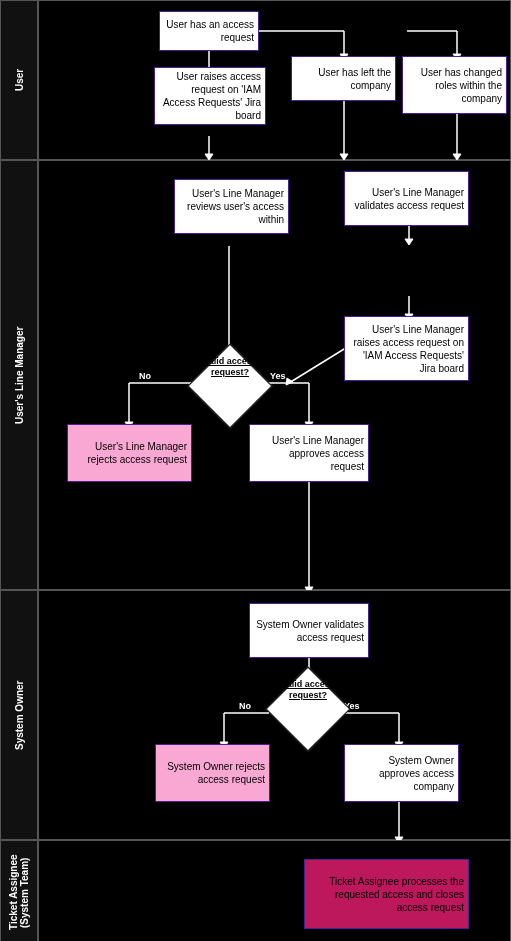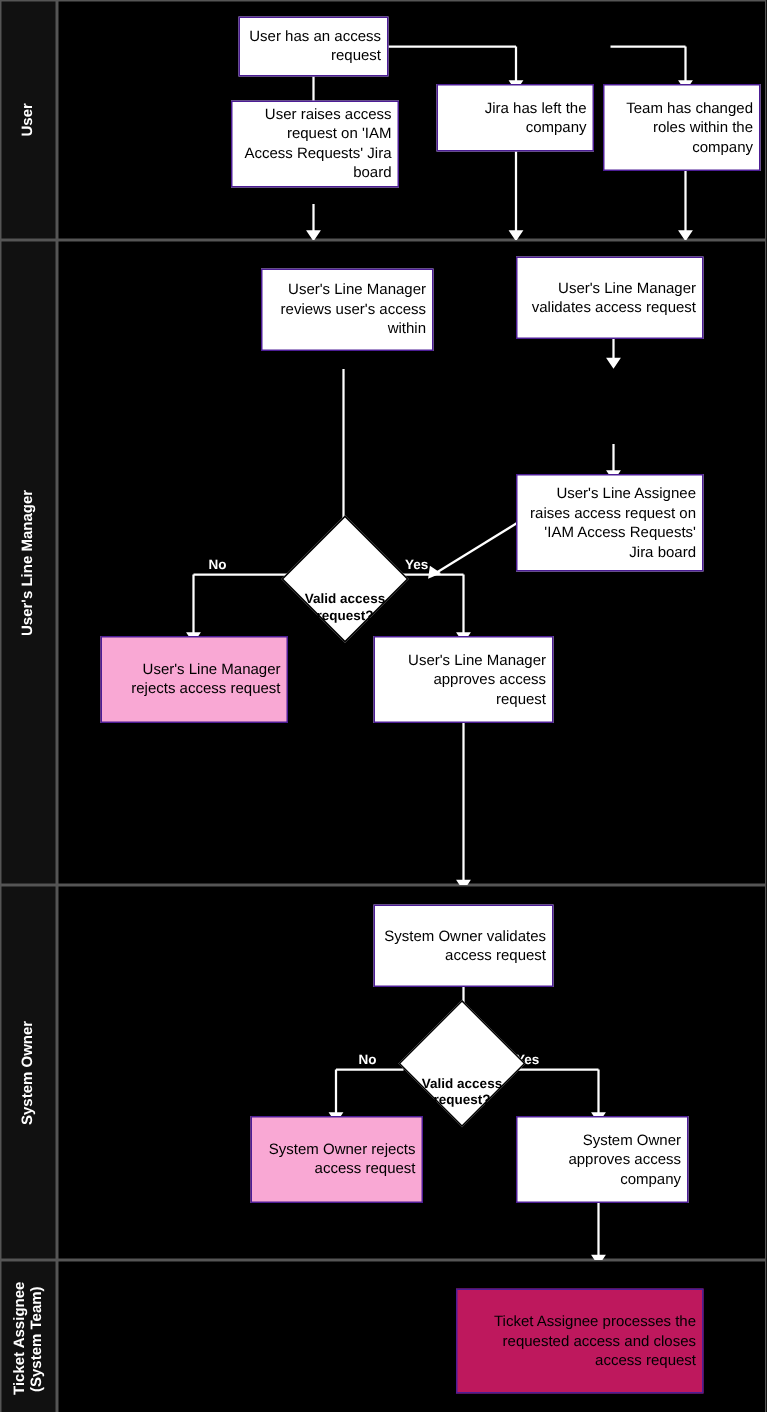--- a/index.html
+++ b/index.html
@@ -83,22 +83,23 @@
 
     .box.light-green {
       background: #be185d;
     }
 
     .diamond {
       position: absolute;
       width: 70px;
       height: 60px;
       display: flex;
-      align-items: flex-end;
+      align-items: flex-start;
       justify-content: center;
+      text-decoration: underline;
     }
 
     .diamond-shape {
       width: 60px;
       height: 60px;
       background: #fff;
       border: 1px solid #000;
       transform: rotate(45deg);
       position: absolute;
     }
@@ -171,25 +172,25 @@
 
       <div class="box" style="left:120px; top:10px; width:100px; height:40px;">
         <span>User has an access request</span>
       </div>
 
       <div class="box" style="left:115px; top:66px; width:112px; height:58px;">
         <span>User raises access request on 'IAM Access Requests' Jira board</span>
       </div>
 
       <div class="box" style="left:252px; top:55px; width:105px; height:45px;">
-        <span>Jira has left the company</span>
+        <span>User has left the company</span>
       </div>
 
       <div class="box" style="left:363px; top:55px; width:105px; height:58px;">
-        <span>Team has changed roles within the company</span>
+        <span>User has changed roles within the company</span>
       </div>
     </div>
 
     <div class="lane-section lane-line-manager" style="position:relative;">
       <svg class="arrows">
 
         <line x1="190" y1="85" x2="190" y2="195"></line>
         <polygon points="186,193 190,199 194,193"></polygon>
 
         <line x1="370" y1="65" x2="370" y2="80"></line>
@@ -218,21 +219,21 @@
       <div class="box" style="left:135px; top:18px; width:115px; height:55px;">
         <span>User's Line Manager reviews user's access within</span>
       </div>
 
       <div class="box" style="left:305px; top:10px; width:125px; height:55px;">
         <span>User's Line Manager validates access request</span>
       </div>
 
 
       <div class="box" style="left:305px; top:155px; width:125px; height:65px;">
-        <span>User's Line Assignee raises access request on 'IAM Access Requests' Jira board</span>
+        <span>User's Line Manager raises access request on 'IAM Access Requests' Jira board</span>
       </div>
 
       <div class="diamond" style="left:155px; top:195px; width:72px; height:60px;">
         <div class="diamond-shape"></div>
         <div class="diamond-text">Valid access request?</div>
       </div>
 
       <div class="box pink" style="left:28px; top:263px; width:125px; height:58px;">
         <span>User's Line Manager rejects access request</span>
       </div>
@@ -264,21 +265,21 @@
 
       <div class="box" style="left:210px; top:12px; width:120px; height:55px;">
         <span>System Owner validates access request</span>
       </div>
 
       <div class="diamond" style="left:233px; top:88px; width:72px; height:60px;">
         <div class="diamond-shape"></div>
         <div class="diamond-text">Valid access request?</div>
       </div>
 
-      <div class="box pink" style="left:128px; top:153px; width:115px; height:58px;">
+      <div class="box pink" style="left:116px; top:153px; width:115px; height:58px;">
         <span>System Owner rejects access request</span>
       </div>
 
       <div class="box" style="left:305px; top:153px; width:115px; height:58px;">
         <span>System Owner approves access company</span>
       </div>
     </div>
 
     <div class="lane-section lane-ticket-assignee" style="position:relative;">
 

